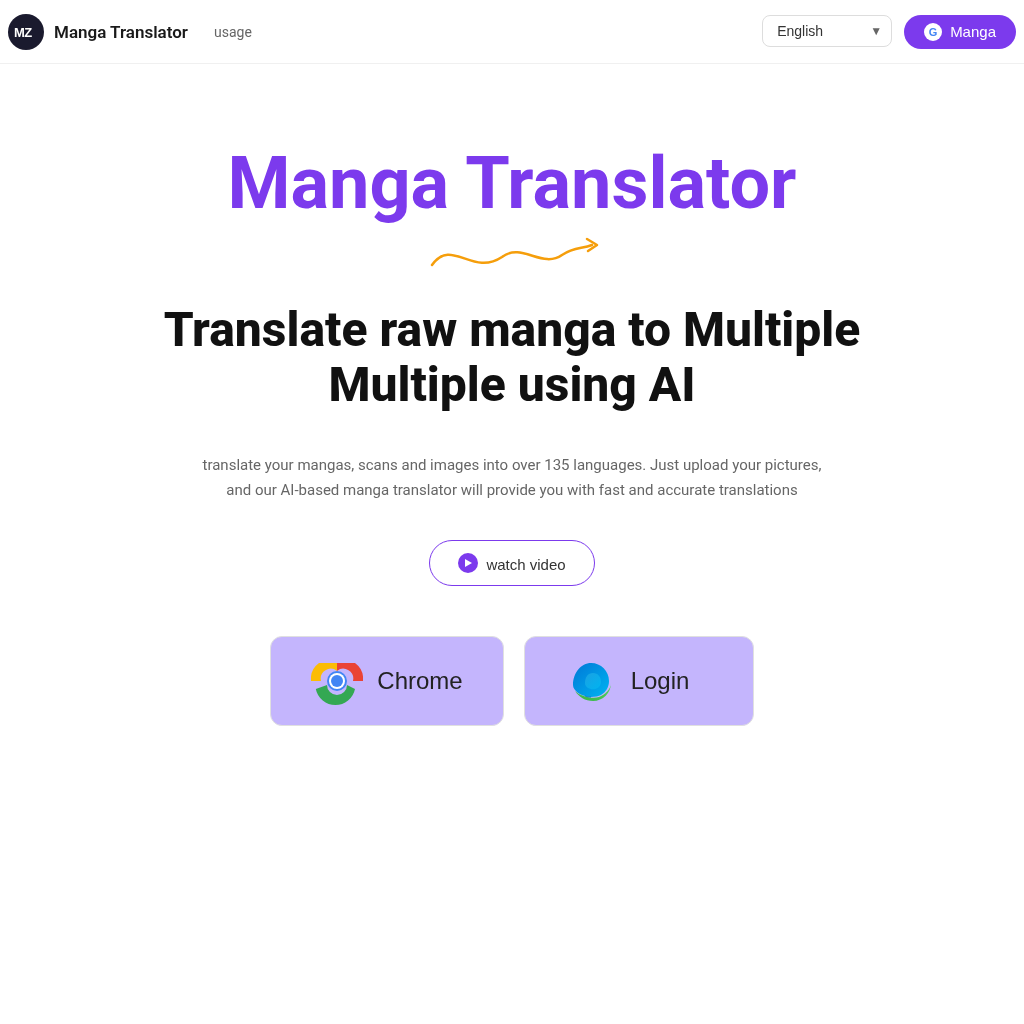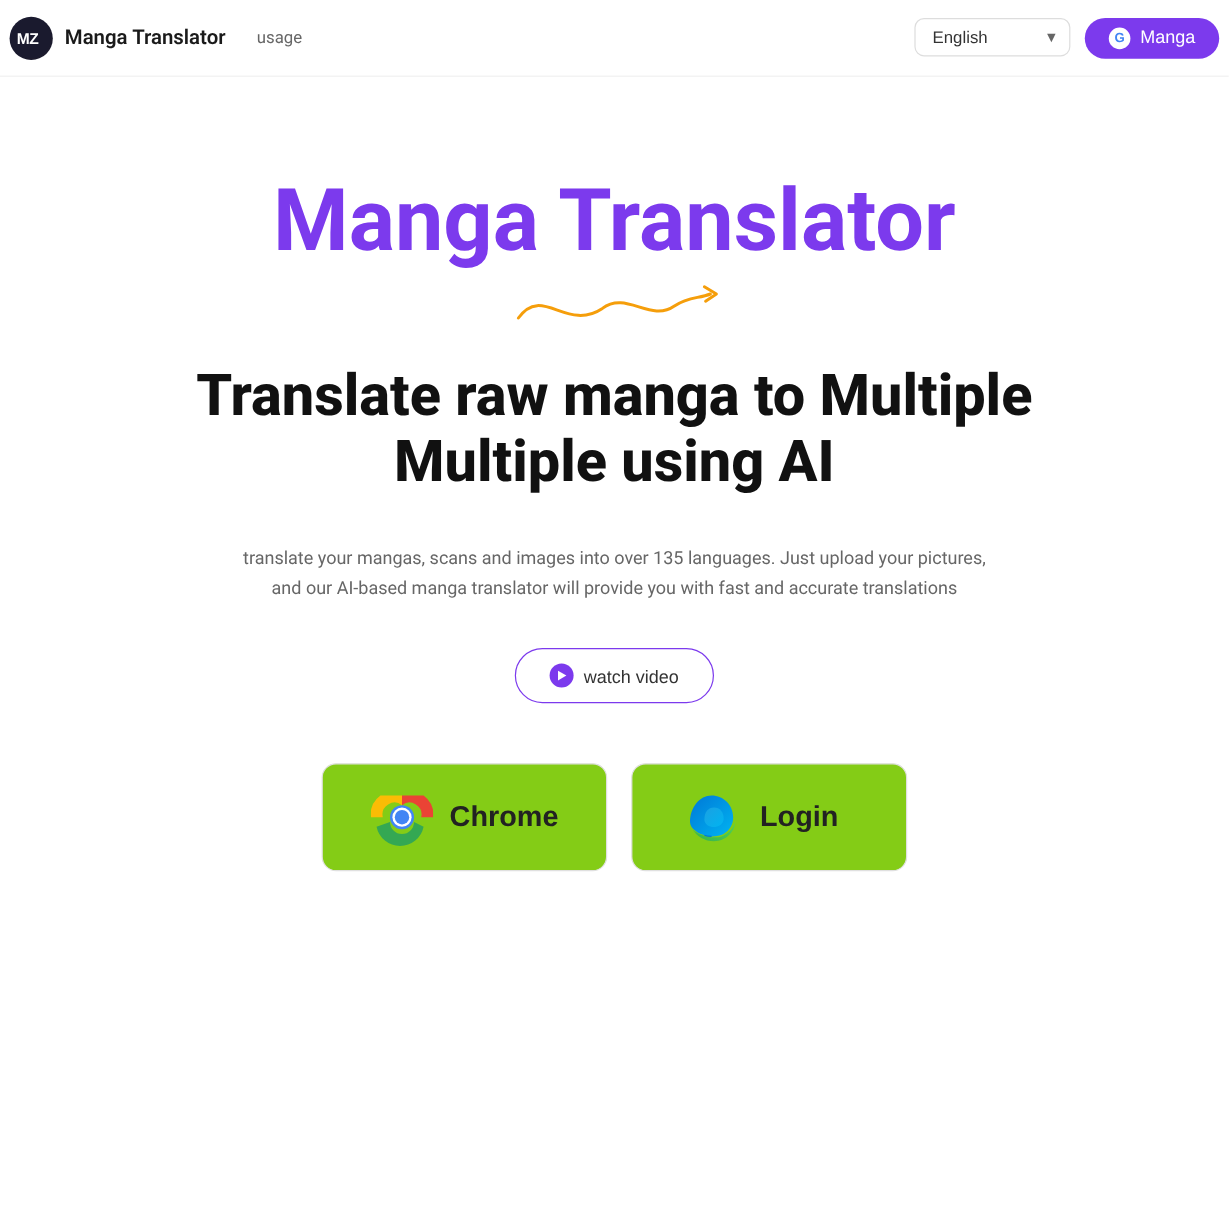--- a/index.html
+++ b/index.html
@@ -216,25 +216,25 @@
       align-items: center;
     }
 
     .browser-btn {
       display: flex;
       align-items: center;
       gap: 14px;
       padding: 18px 40px;
       border: 1px solid #e0e0e0;
       border-radius: 12px;
-      background: #84cc16;
+      background: #c4b5fd;
       cursor: pointer;
       min-width: 230px;
       font-size: 24px;
-      font-weight: 700;
+      font-weight: 400;
       color: #222;
     }
 
     .chrome-icon {
       width: 52px;
       height: 52px;
       position: relative;
     }
 
     

